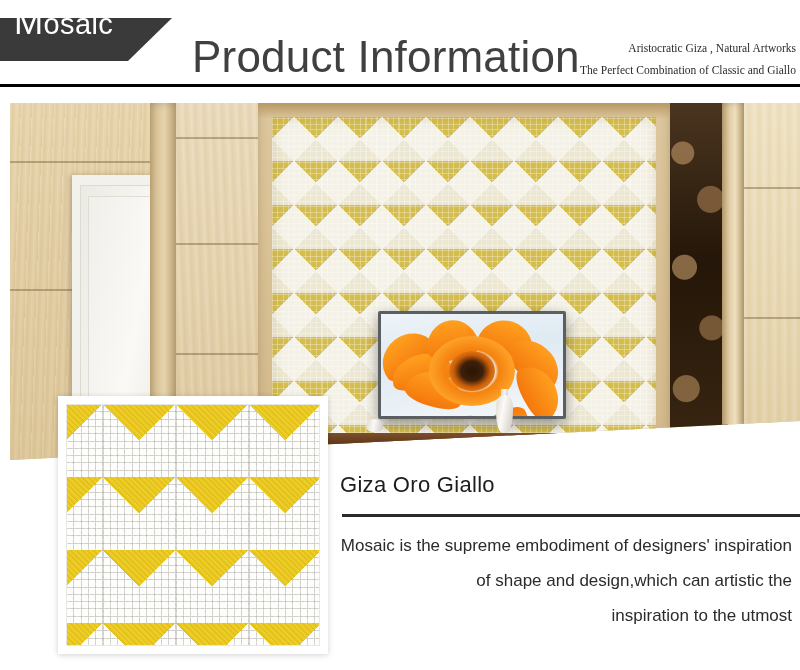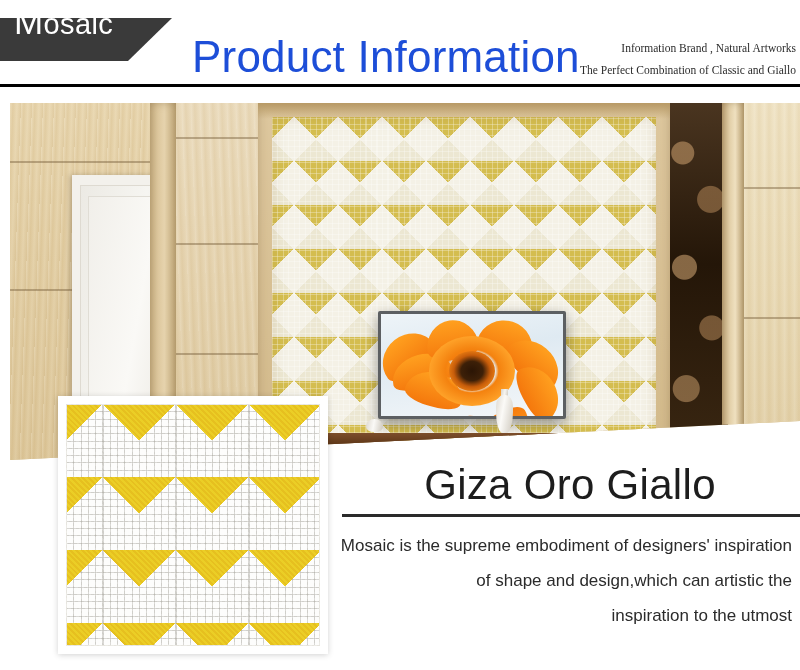--- a/index.html
+++ b/index.html
@@ -40,21 +40,21 @@
     letter-spacing: 0.4px;
     line-height: 32px;
     font-family: "Liberation Sans", sans-serif;
   }
   #brand-name .cap { font-size: 35px; }
 
   #page-title {
     position: absolute;
     left: 192px;
     top: 32px;
-    color: #1d4ed8;
+    color: #404040;
     font-size: 44px;
     font-weight: 400;
     letter-spacing: 0.2px;
     line-height: 50px;
     white-space: nowrap;
   }
 
   #taglines {
     position: absolute;
     right: 4px;
@@ -323,22 +323,21 @@
     left: 340px;
     top: 460px;
     width: 460px;
     height: 210px;
   }
   #product-name {
     position: absolute;
     left: 0;
     top: 5px;
     width: 460px;
-    text-align: center;
-    font-size: 42px;
+    font-size: 22px;
     color: #1d1d1d;
     font-weight: 400;
     letter-spacing: 0.3px;
     line-height: 40px;
   }
   #product-rule {
     position: absolute;
     left: 2px;
     top: 54px;
     width: 458px;
@@ -363,21 +362,21 @@
 <body>
 
 <div id="header">
 
   <div id="brand-banner"></div>
   <div id="brand-name"><span class="cap">M</span><span>osaic</span></div>
 
   <div id="page-title">Product Information</div>
 
   <div id="taglines">
-    <div class="tagline">Information Brand , Natural Artworks</div>
+    <div class="tagline">Aristocratic Giza , Natural Artworks</div>
     <div class="tagline">The Perfect Combination of Classic and Giallo</div>
   </div>
 
   <div id="header-rule"></div>
 </div>
 
 <div id="room-photo">
 
   <div class="photo-layer" id="wall-left">
     <div class="tile-line-h" style="left:0; top:58px; width:250px;"></div>

